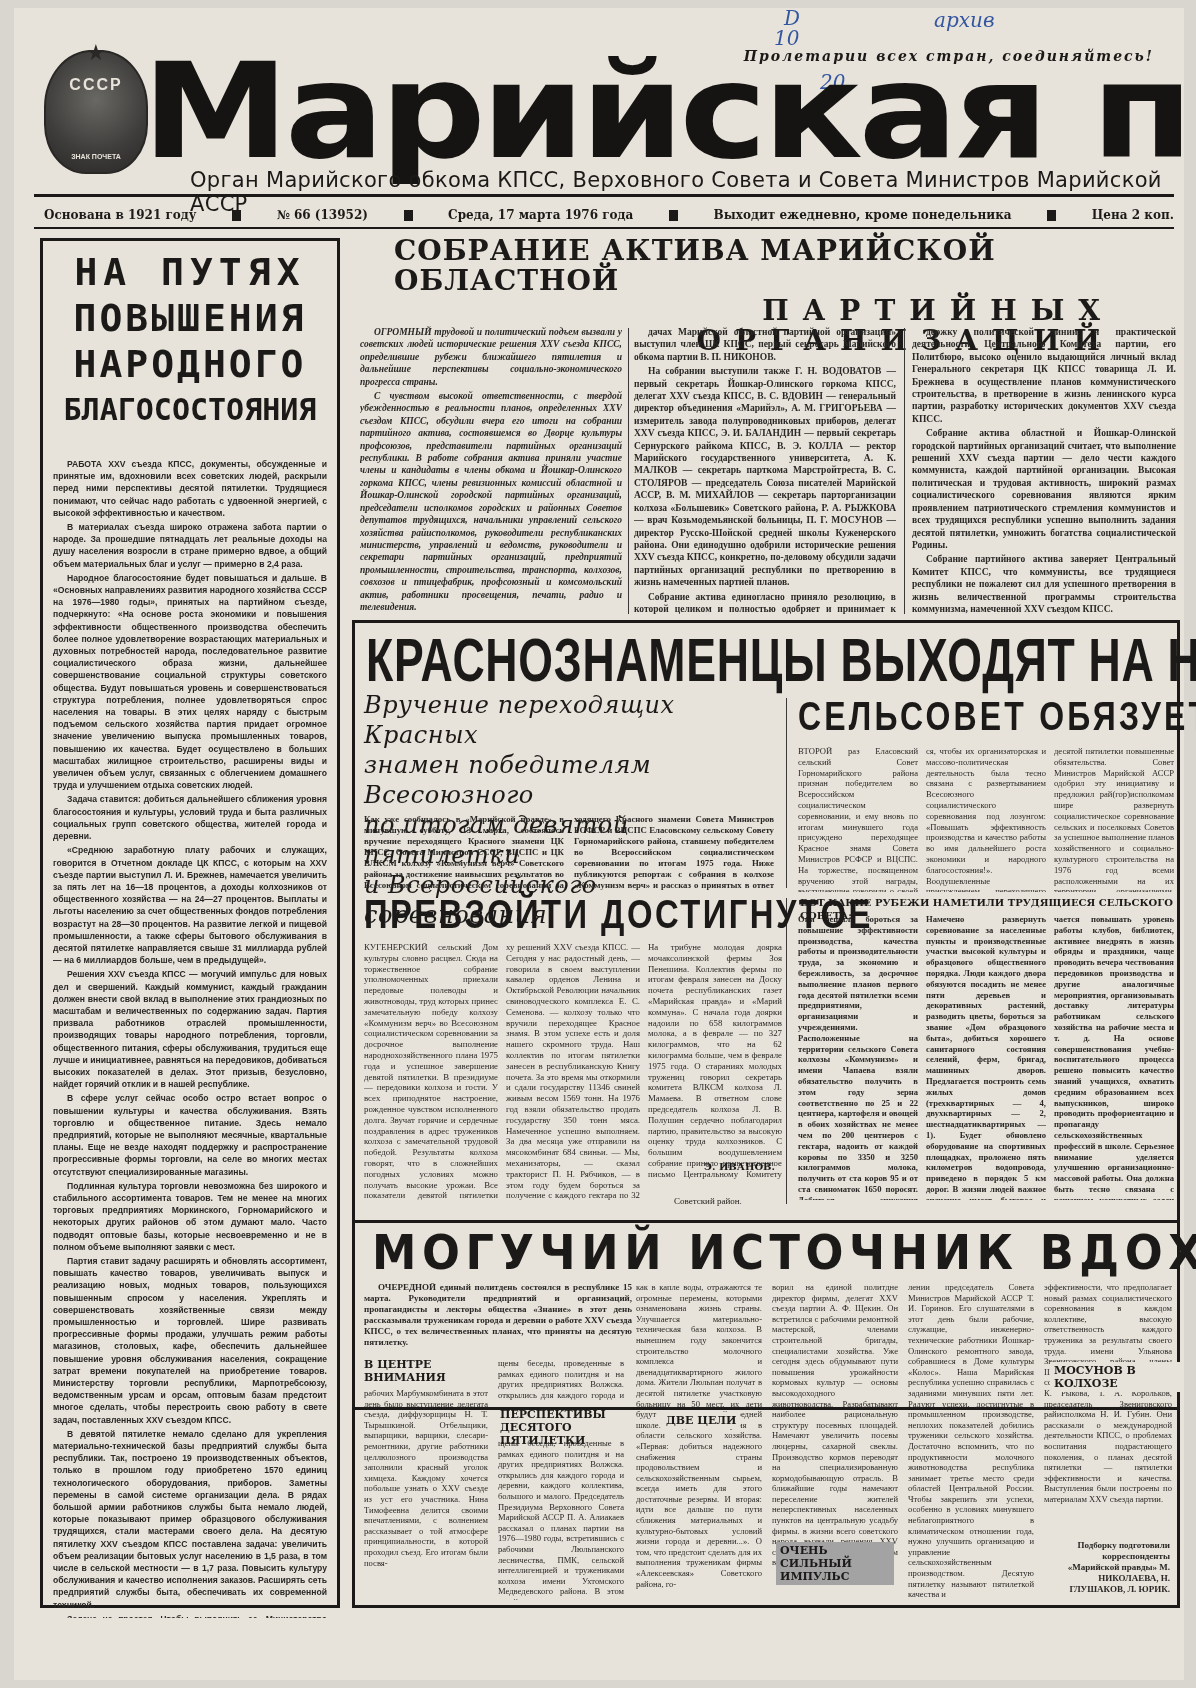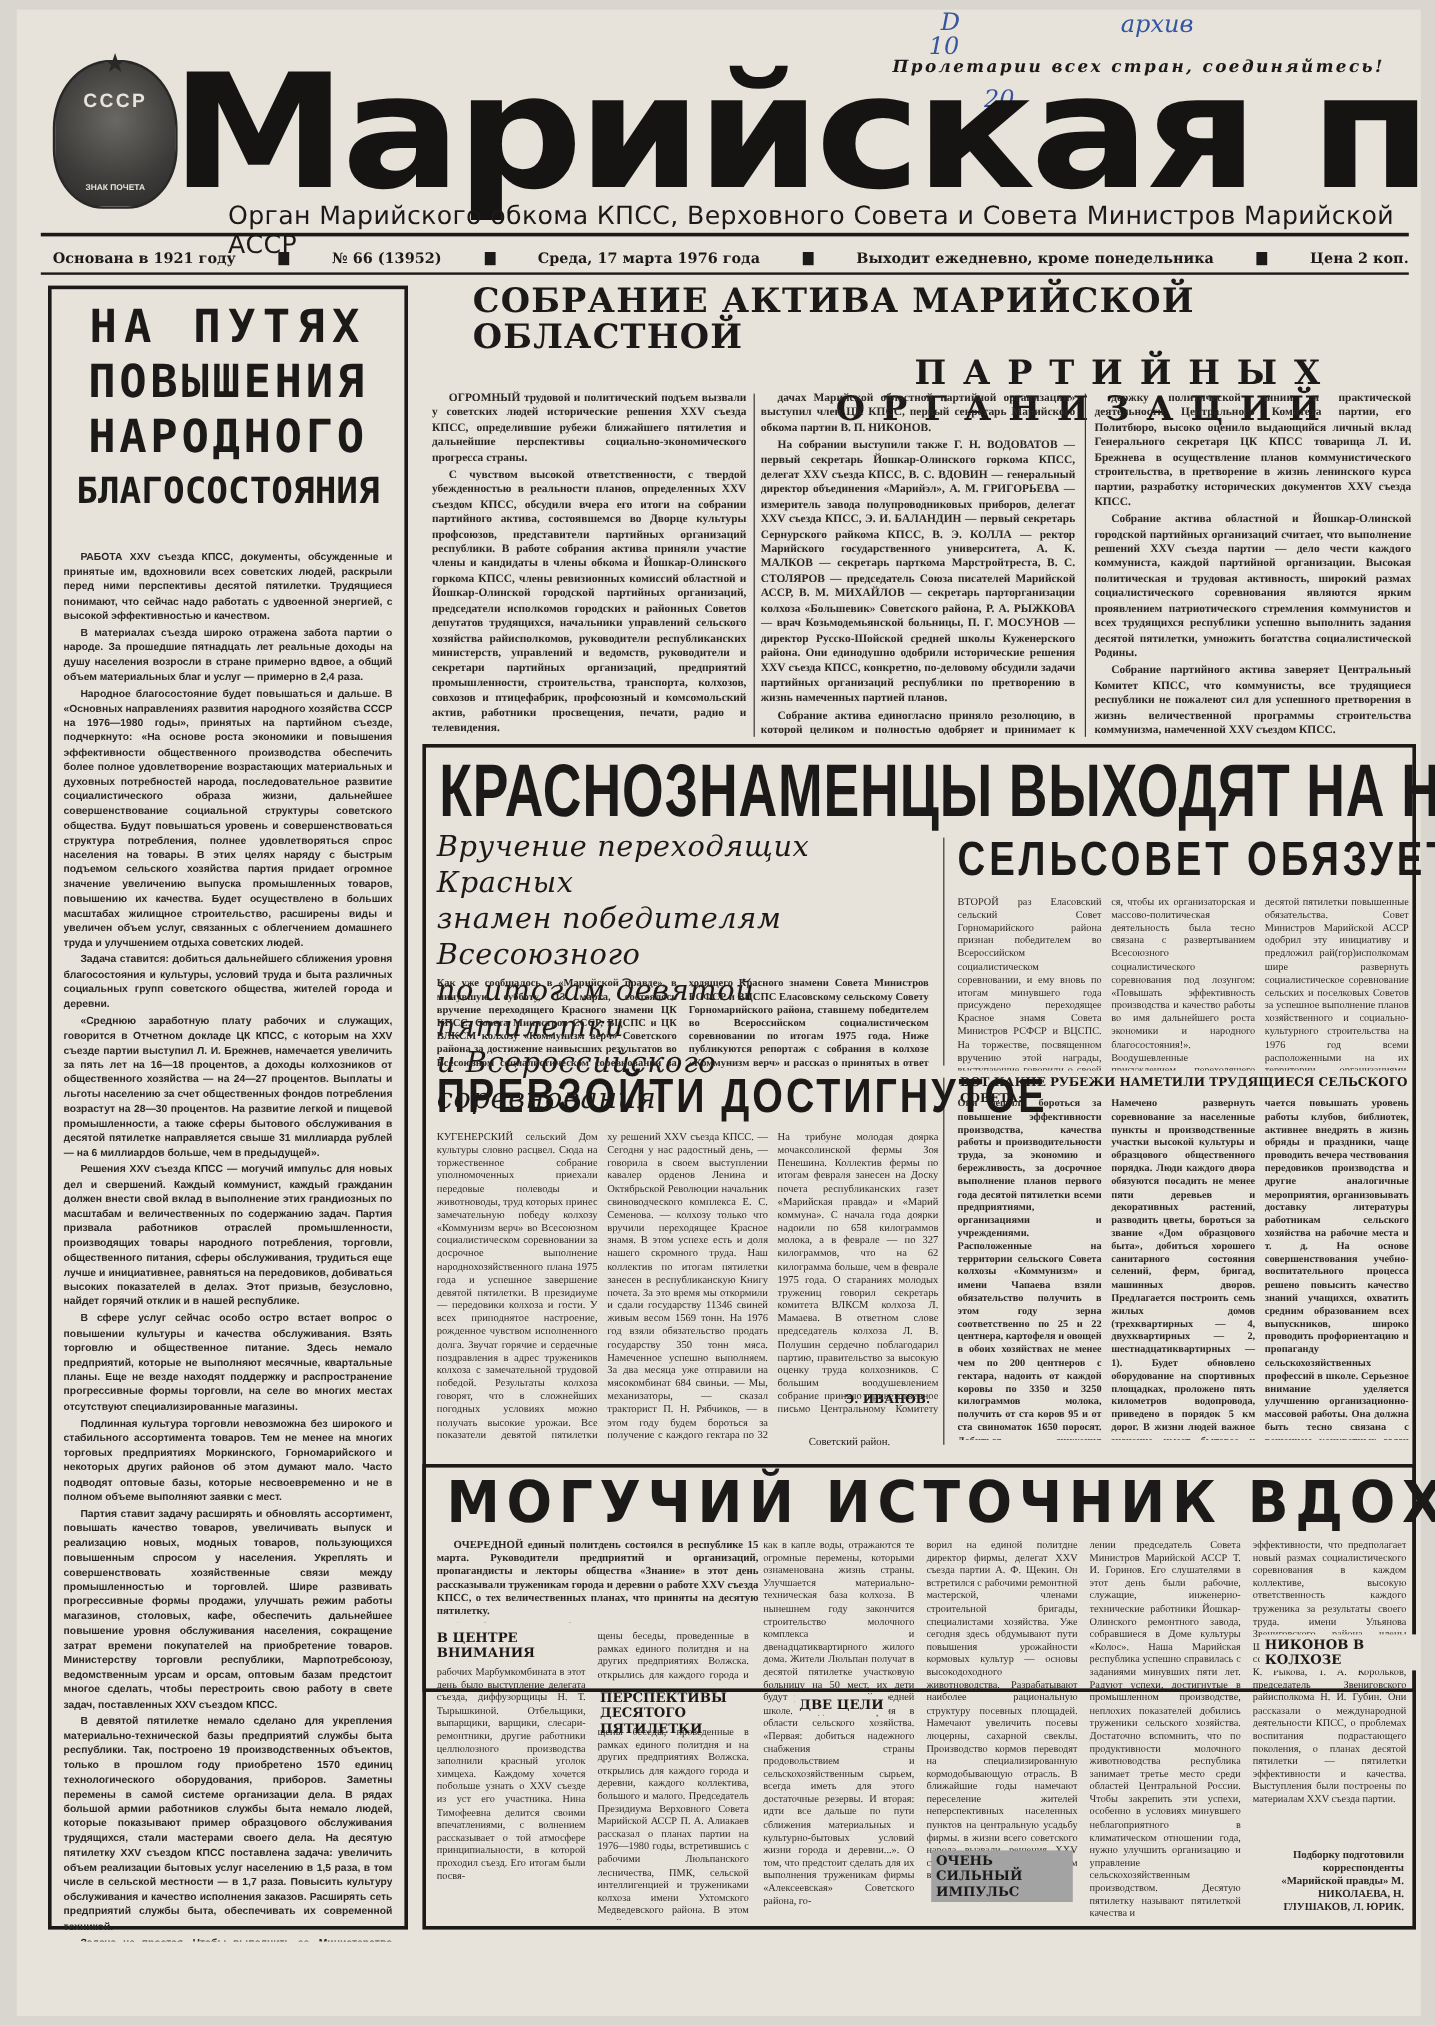--- a/index.html
+++ b/index.html
@@ -118,21 +118,21 @@
       <p>В девятой пятилетке немало сделано для укрепления материально-технической базы предприятий службы быта республики. Так, построено 19 производственных объектов, только в прошлом году приобретено 1570 единиц технологического оборудования, приборов. Заметны перемены в самой системе организации дела. В рядах большой армии работников службы быта немало людей, которые показывают пример образцового обслуживания трудящихся, стали мастерами своего дела. На десятую пятилетку XXV съездом КПСС поставлена задача: увеличить объем реализации бытовых услуг населению в 1,5 раза, в том числе в сельской местности — в 1,7 раза. Повысить культуру обслуживания и качество исполнения заказов. Расширять сеть предприятий службы быта, обеспечивать их современной техникой.</p>
       <p>Задача не простая. Чтобы выполнить ее, Министерство бытового обслуживания республики, партийные и советские органы на местах должны выше поднять уровень руководства предприятиями службы быта, по-новому подойти к решению возникающих проблем, а их немало. Необходимо решать вопрос об укреплении материальной базы комплексных приемных пунктов на селе, об организационной структуре самой сферы, прежде всего в районах.</p>
 
     </div>
   </div>
 
   <div class="abs h-serif-caps" style="left:380px;top:228px;width:720px;">
     <div>СОБРАНИЕ АКТИВА МАРИЙСКОЙ ОБЛАСТНОЙ</div>
     <div style="letter-spacing:14px;text-align:right;">ПАРТИЙНЫХ ОРГАНИЗАЦИЙ</div>
   </div>
-  <div class="abs col-text bold-text" style="left:346px;top:318px;width:262px;height:290px;">
+  <div class="abs col-text bold-text" style="left:346px;top:318px;width:262px;height:290px;font-style:italic;">
     <p>ОГРОМНЫЙ трудовой и политический подъем вызвали у советских людей исторические решения XXV съезда КПСС, определившие рубежи ближайшего пятилетия и дальнейшие перспективы социально-экономического прогресса страны.</p>
     <p>С чувством высокой ответственности, с твердой убежденностью в реальности планов, определенных XXV съездом КПСС, обсудили вчера его итоги на собрании партийного актива, состоявшемся во Дворце культуры профсоюзов, представители партийных организаций республики. В работе собрания актива приняли участие члены и кандидаты в члены обкома и Йошкар-Олинского горкома КПСС, члены ревизионных комиссий областной и Йошкар-Олинской городской партийных организаций, председатели исполкомов городских и районных Советов депутатов трудящихся, начальники управлений сельского хозяйства райисполкомов, руководители республиканских министерств, управлений и ведомств, руководители и секретари партийных организаций, предприятий промышленности, строительства, транспорта, колхозов, совхозов и птицефабрик, профсоюзный и комсомольский актив, работники просвещения, печати, радио и телевидения.</p>
     <p>Участники собрания с единодушием и горячим воодушевлением избрали почетный президиум в составе Политбюро ЦК КПСС во главе с Генеральным секретарем ЦК товарищем Л. И. Брежневым.</p>
 
   </div>
   <div class="abs vline" style="left:614px;top:320px;height:286px;"></div>
   <div class="abs col-text bold-text" style="left:620px;top:318px;width:262px;height:290px;">
     <p>дачах Марийской областной партийной организации» выступил член ЦК КПСС, первый секретарь Марийского обкома партии В. П. НИКОНОВ.</p>
     <p>На собрании выступили также Г. Н. ВОДОВАТОВ — первый секретарь Йошкар-Олинского горкома КПСС, делегат XXV съезда КПСС, В. С. ВДОВИН — генеральный директор объединения «Марийэл», А. М. ГРИГОРЬЕВА — измеритель завода полупроводниковых приборов, делегат XXV съезда КПСС, Э. И. БАЛАНДИН — первый секретарь Сернурского райкома КПСС, В. Э. КОЛЛА — ректор Марийского государственного университета, А. К. МАЛКОВ — секретарь парткома Марстройтреста, В. С. СТОЛЯРОВ — председатель Союза писателей Марийской АССР, В. М. МИХАЙЛОВ — секретарь парторганизации колхоза «Большевик» Советского района, Р. А. РЫЖКОВА — врач Козьмодемьянской больницы, П. Г. МОСУНОВ — директор Русско-Шойской средней школы Куженерского района. Они единодушно одобрили исторические решения XXV съезда КПСС, конкретно, по-деловому обсудили задачи партийных организаций республики по претворению в жизнь намеченных партией планов.</p>
     <p>Собрание актива единогласно приняло резолюцию, в которой целиком и полностью одобряет и принимает к неуклонному руководству и исполнению решения XXV съезда КПСС. От имени коммунистов республики собрание выразило безраздельную под-</p>
@@ -193,15 +193,15 @@
 
   <div class="abs col-text" style="left:622px;top:1274px;width:126px;height:318px;font-size:8.6px;line-height:10.6px;">как в капле воды, отражаются те огромные перемены, которыми ознаменована жизнь страны. Улучшается материально-техническая база колхоза. В нынешнем году закончится строительство молочного комплекса и двенадцатиквартирного жилого дома. Жители Люльпан получат в десятой пятилетке участковую больницу на 50 мест, их дети будут учиться в новой средней школе. выдвигает партия в области сельского хозяйства. «Первая: добиться надежного снабжения страны продовольствием и сельскохозяйственным сырьем, всегда иметь для этого достаточные резервы. И вторая: идти все дальше по пути сближения материальных и культурно-бытовых условий жизни города и деревни...». О том, что предстоит сделать для их выполнения труженикам фирмы «Алексеевская» Советского района, го-</div>
   <div class="abs subhead-sm" style="left:648px;top:1404px;background:#e7e3da;padding:2px 4px;">ДВЕ ЦЕЛИ</div>
 
   <div class="abs col-text" style="left:758px;top:1274px;width:126px;height:318px;font-size:8.6px;line-height:10.6px;">ворил на единой политдне директор фирмы, делегат XXV съезда партии А. Ф. Щекин. Он встретился с рабочими ремонтной мастерской, членами строительной бригады, специалистами хозяйства. Уже сегодня здесь обдумывают пути повышения урожайности кормовых культур — основы высокодоходного животноводства. Разрабатывают наиболее рациональную структуру посевных площадей. Намечают увеличить посевы люцерны, сахарной свеклы. Производство кормов переводят на специализированную кормодобывающую отрасль. В ближайшие годы намечают переселение жителей неперспективных населенных пунктов на центральную усадьбу фирмы. в жизни всего советского народа вызвали решения XXV съезда КПСС, подчеркнул в своем выступ-</div>
   <div class="abs subhead-sm" style="left:762px;top:1534px;background:#a3a3a3;padding:2px 4px;width:110px;">ОЧЕНЬ СИЛЬНЫЙ ИМПУЛЬС</div>
 
   <div class="abs col-text" style="left:894px;top:1274px;width:126px;height:318px;font-size:8.6px;line-height:10.6px;">лении председатель Совета Министров Марийской АССР Т. И. Горинов. Его слушателями в этот день были рабочие, служащие, инженерно-технические работники Йошкар-Олинского ремонтного завода, собравшиеся в Доме культуры «Колос». Наша Марийская республика успешно справилась с заданиями минувших пяти лет. Радуют успехи, достигнутые в промышленном производстве, неплохих показателей добились труженики сельского хозяйства. Достаточно вспомнить, что по продуктивности молочного животноводства республика занимает третье место среди областей Центральной России. Чтобы закрепить эти успехи, особенно в условиях минувшего неблагоприятного в климатическом отношении года, нужно улучшить организацию и управление сельскохозяйственным производством. Десятую пятилетку называют пятилеткой качества и</div>
 
   <div class="abs col-text" style="left:1030px;top:1274px;width:128px;height:240px;font-size:8.6px;line-height:10.6px;">эффективности, что предполагает новый размах социалистического соревнования в каждом коллективе, высокую ответственность каждого труженика за результаты своего труда. имени Ульянова Звениговского района члены Шелангерского координационного совета идеологической работы И. К. Рыкова, Т. А. Корольков, председатель Звениговского райисполкома Н. И. Губин. Они рассказали о международной деятельности КПСС, о проблемах воспитания подрастающего поколения, о планах десятой пятилетки — пятилетки эффективности и качества. Выступления были построены по материалам XXV съезда партии.</div>
-  <div class="abs subhead-sm" style="left:1036px;top:1354px;background:#e7e3da;padding:2px 4px;">НИКОНОВ В КОЛХОЗЕ</div>
+  <div class="abs subhead-sm" style="left:1036px;top:1354px;background:#e7e3da;padding:2px 4px;">МОСУНОВ В КОЛХОЗЕ</div>
   <div class="abs col-text bold-text" style="left:1036px;top:1532px;width:120px;height:60px;font-size:9px;line-height:11px;text-align:right;">Подборку подготовили корреспонденты «Марийской правды» М. НИКОЛАЕВА, Н. ГЛУШАКОВ, Л. ЮРИК.</div>
 </div>
 
 </body></html>

